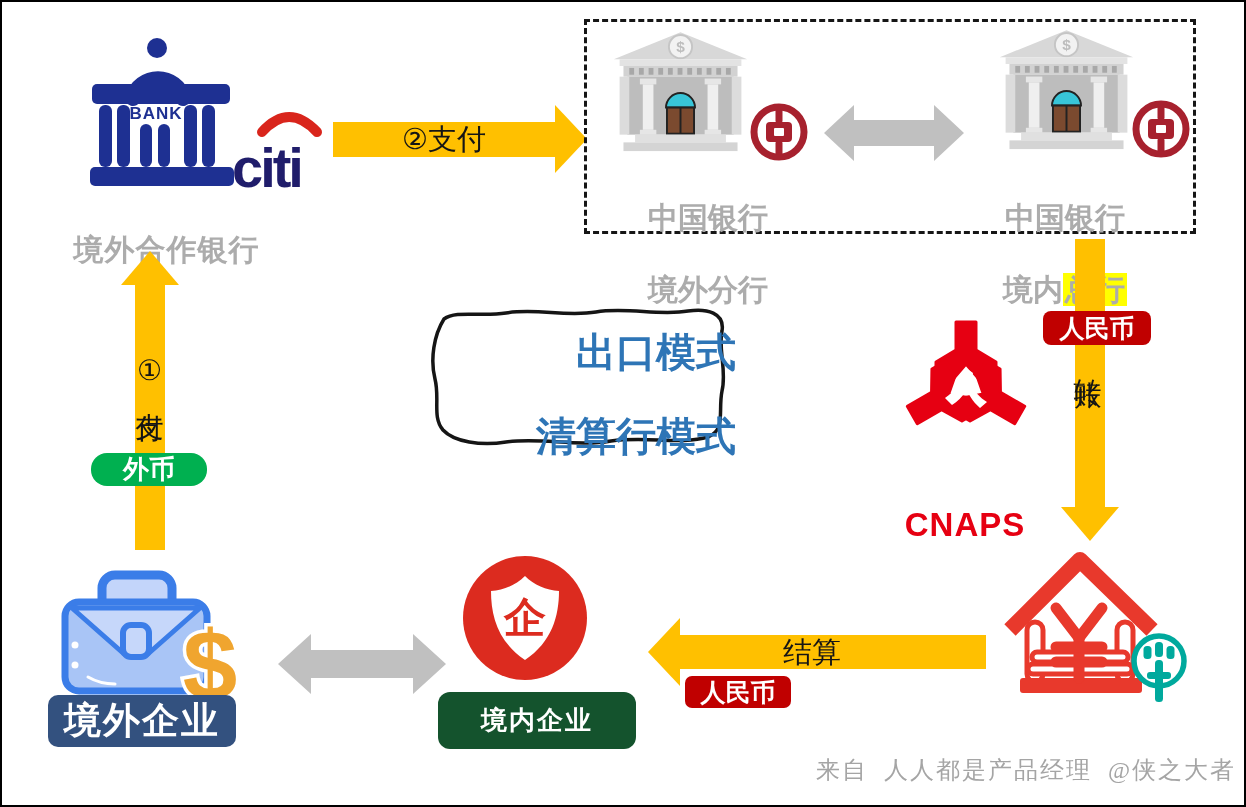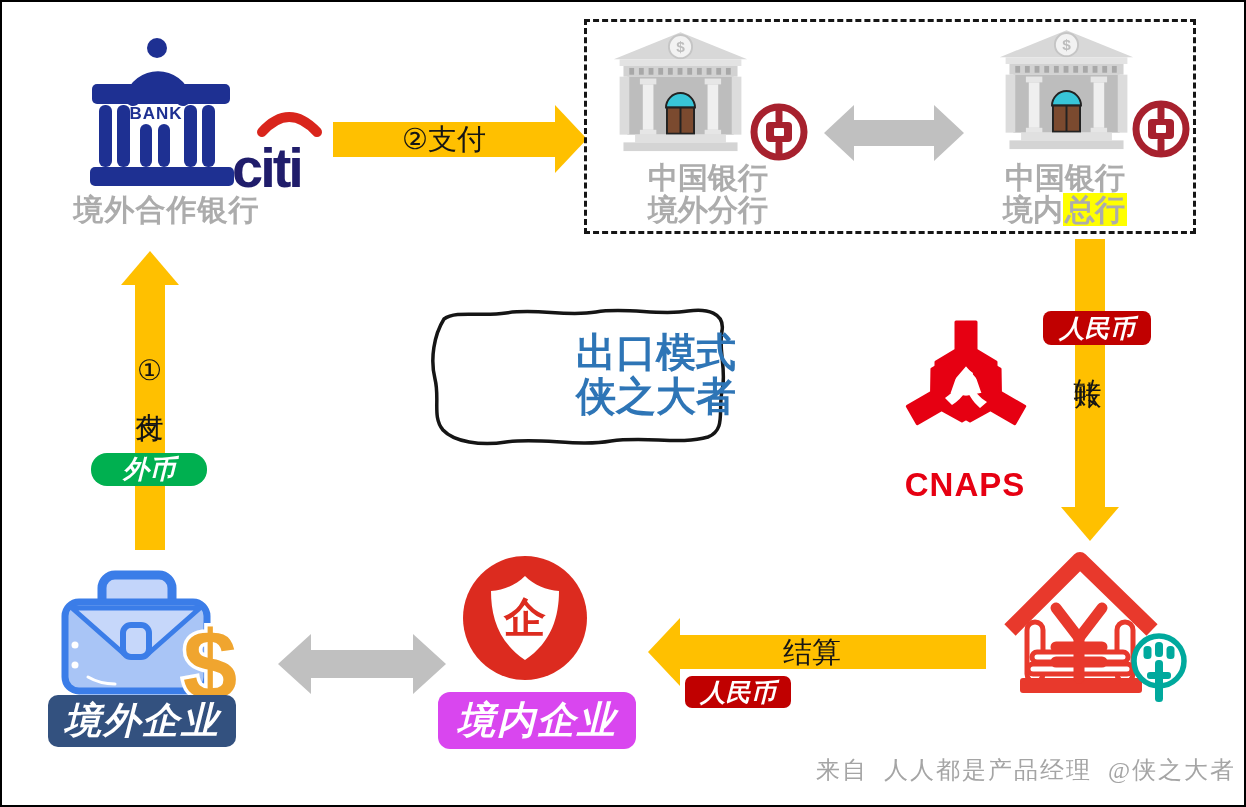--- a/index.html
+++ b/index.html
@@ -1,22 +1,22 @@
 <!DOCTYPE html>
 <html><head>
 <meta charset="utf-8">
 <style>
   html,body{margin:0;padding:0;background:#fff;}
   .canvas{position:relative;width:1246px;height:807px;background:#fff;border:2px solid #000;
           box-sizing:border-box;overflow:hidden;
           font-family:"Liberation Sans","DejaVu Sans",sans-serif;}
   .abs{position:absolute;}
-  .lbl{font-weight:bold;text-align:center;}
+  .lbl{font-weight:bold;text-align:center;margin-top:40px;}
   .gray{color:#ACACAC;}
-  .tag{color:#fff;font-weight:bold;text-align:center;font-style:italic;}
+  .tag{color:#fff;font-weight:bold;text-align:center;}
   .vtext{writing-mode:vertical-rl;text-orientation:upright;letter-spacing:3px;}
   .dashedbox{border:3px dashed #161616;}
   .arrowbody{background:#FFC000;}
   .tri{width:0;height:0;}
   .hl{background:#FFFF00;padding:0 2px;}
   .watermark{font-family:"Liberation Serif","DejaVu Serif",serif;color:#A5A5A5;
              letter-spacing:2px;word-spacing:8px;text-align:right;}
 </style>
 </head>
 <body>
@@ -162,21 +162,21 @@
   <div class="abs tag" style="left:89px;top:451px;width:116px;height:33px;line-height:33px;font-size:26px;background:#00B050;border-radius:16px">外币</div>
 
   <svg class="abs" style="left:424px;top:289px" width="310" height="166" viewBox="0 0 310 166">
     <path d="M 18,28 C 30,19 55,26 80,22 C 110,17 140,26 170,21 C 200,16 235,25 262,20
              C 281,17 299,22 296,40 C 292,58 301,80 296,100 C 292,120 300,139 282,146
              C 255,154 220,145 185,150 C 150,156 115,146 80,151 C 55,155 28,151 17,139
              C 6,126 14,108 9,88 C 4,68 8,44 18,28 Z" fill="#fff" stroke="#151515" stroke-width="3.5" stroke-linejoin="round"></path>
   </svg>
   <div class="abs" style="left:424px;top:289px;width:310px;height:166px;display:flex;flex-direction:column;justify-content:center;align-items:flex-end">
     <div class="lbl" style="font-size:40px;line-height:44px;color:#2E75B6">出口模式</div>
-    <div class="lbl" style="font-size:40px;line-height:44px;color:#2E75B6">侠之大者</div>
+    <div class="lbl" style="font-size:40px;line-height:44px;color:#2E75B6">清算行模式</div>
   </div>
 
   <svg class="abs" style="left:898px;top:318px" width="132" height="112" viewBox="0 0 132 112">
     <g fill="#E60012" stroke="#E60012" stroke-width="3" stroke-linejoin="round">
       <g transform="translate(66,64)">
         <path d="M -10,-62 L 10,-62 L 10,-34 L 30,-22 L 30,-6 L 12,-6 L 0,-20 L -12,-6 L -30,-6 L -30,-22 L -10,-34 Z"></path>
       </g>
       <g transform="translate(66,64) rotate(120)">
         <path d="M -10,-62 L 10,-62 L 10,-34 L 30,-22 L 30,-6 L 12,-6 L 0,-20 L -12,-6 L -30,-6 L -30,-22 L -10,-34 Z"></path>
       </g>
@@ -229,21 +229,21 @@
     <div class="abs arrowbody" style="left:32px;top:17px;width:306px;height:34px"></div>
     <div class="abs" style="left:84px;top:17px;width:160px;height:40px;line-height:34px;text-align:center;font-size:29px;color:#151515">结算</div>
   </div>
   <div class="abs tag" style="left:683px;top:674px;width:106px;height:32px;line-height:32px;font-size:25px;background:#C00000;border-radius:7px">人民币</div>
 
   <svg class="abs" style="left:458px;top:552px" width="130" height="132" viewBox="0 0 130 132">
     <circle cx="65" cy="64" r="62" fill="#DC2B1F"></circle>
     <path d="M65,22 C74,31 86,36 99,37 C99,62 92,88 65,106 C38,88 31,62 31,37 C44,36 56,31 65,22 Z" fill="#fff"></path>
     <text x="65" y="78" text-anchor="middle" font-size="42" font-weight="bold" fill="#DC2B1F">企</text>
   </svg>
-  <div class="abs tag" style="left:436px;top:690px;width:198px;height:57px;line-height:57px;font-size:38px;letter-spacing:2px;background:#d946ef;border-radius:12px">境内企业</div>
+  <div class="abs tag" style="left:436px;top:690px;width:198px;height:57px;line-height:57px;font-size:26px;letter-spacing:2px;background:#14532d;border-radius:12px">境内企业</div>
 
   <svg class="abs" style="left:276px;top:631px" width="168" height="62" viewBox="0 0 168 62">
     <polygon points="0,31 33,1 33,17 135,17 135,1 168,31 135,61 135,45 33,45 33,61" fill="#C0C0C0"></polygon>
   </svg>
 
   <svg class="abs" style="left:58px;top:563px" width="185" height="148" viewBox="0 0 185 148">
     <rect x="42" y="10" width="70" height="40" rx="13" fill="#C3D5FA" stroke="#3B7DE8" stroke-width="9"></rect>
     <rect x="5" y="37" width="142" height="89" rx="14" fill="#A9C5F6" stroke="#3B7DE8" stroke-width="7"></rect>
     <path d="M 12,43 L 140,43 L 89,88 Q 76,96 63,88 Z" fill="#C6D7FA" stroke="#3B7DE8" stroke-width="5" stroke-linejoin="round"></path>
     <rect x="63" y="60" width="26" height="32" rx="8" fill="#C6D7FA" stroke="#3B7DE8" stroke-width="6"></rect>

